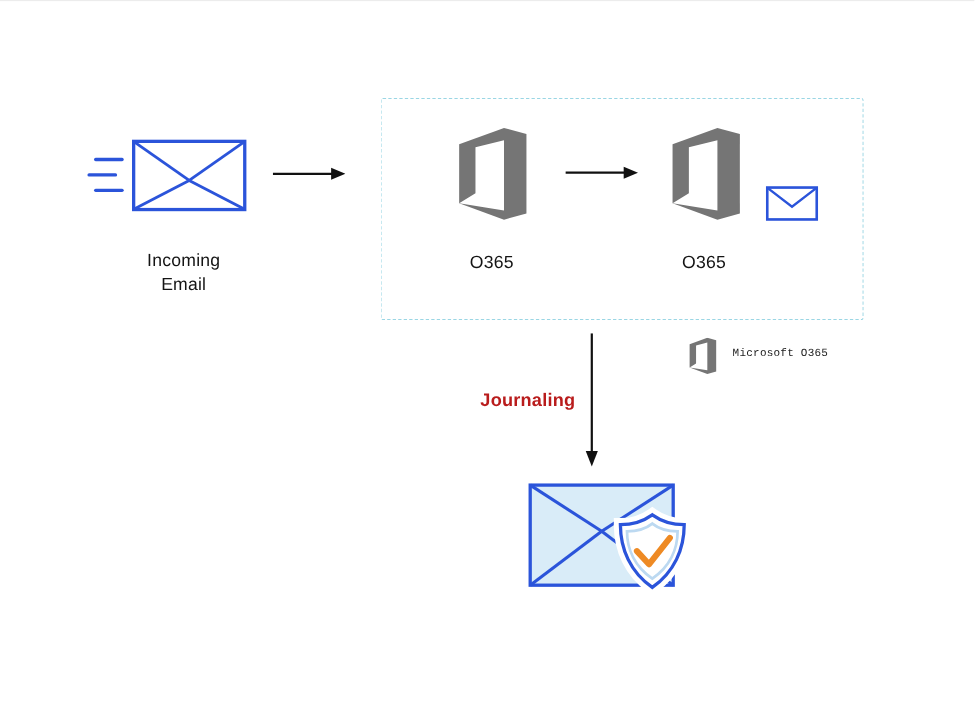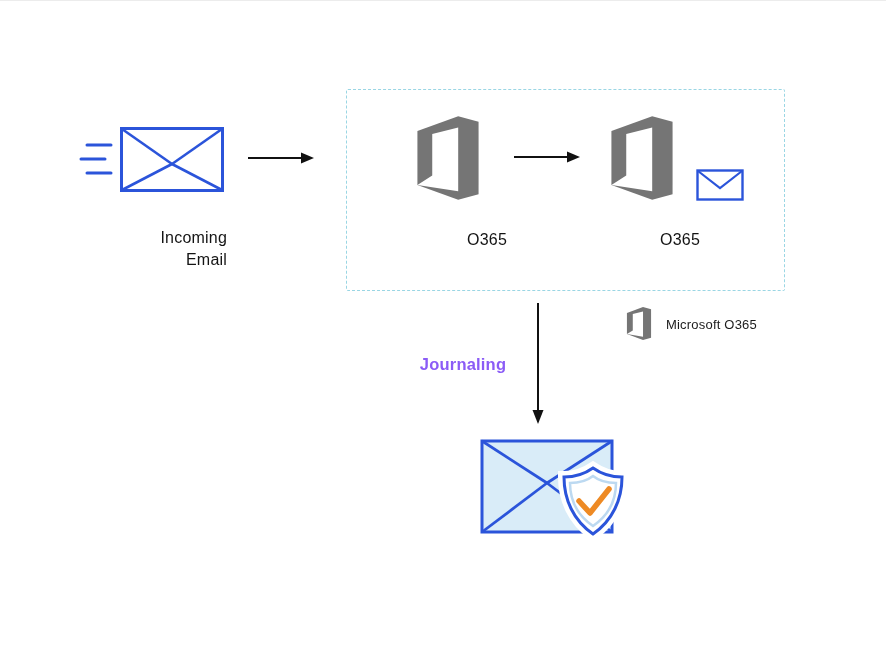--- a/index.html
+++ b/index.html
@@ -2,24 +2,24 @@
 <html><head>
 <meta charset="utf-8">
 <style>
   html,body{margin:0;padding:0;background:#ffffff;}
   #canvas{
     position:relative;width:886px;height:653px;background:#fff;overflow:hidden;
     font-family:"Liberation Sans",sans-serif;color:#111;
     border-top:1px solid #ececec;box-sizing:border-box;
   }
   .abs{position:absolute;}
-  .node-label{position:absolute;text-align:right;font-size:16px;line-height:22px;color:#141414;letter-spacing:.2px;}
+  .node-label{position:absolute;text-align:center;font-size:16px;line-height:22px;color:#141414;letter-spacing:.2px;}
   .node-label span{display:block;}
-  .legend-label{position:absolute;font-size:13px;color:#1c1c1c;letter-spacing:.2px;}
-  .journaling{position:absolute;width:120px;text-align:center;font-size:16.5px;font-weight:bold;color:#8b5cf6;letter-spacing:.2px;}
+  .legend-label{position:absolute;font-size:10px;color:#1c1c1c;letter-spacing:.2px;font-family:Liberation Mono, monospace;}
+  .journaling{position:absolute;width:120px;text-align:right;font-size:16.5px;font-weight:bold;color:#b91c1c;letter-spacing:.2px;}
   .dashed-box{position:absolute;left:346px;top:88px;width:439px;height:202px;border:1.5px dashed #9ad6e4;border-radius:2px;box-sizing:border-box;}
 </style>
 </head>
 <body>
 
 <svg width="0" height="0" style="position:absolute" aria-hidden="true">
   <defs>
     <g id="office-logo">
       <polygon points="52,0 74,6 74,84 52,90 8,74 8,16" fill="#757575"></polygon>
       <polygon points="52,12 24,19 24,64 8,74 52,81" fill="#ffffff"></polygon>

